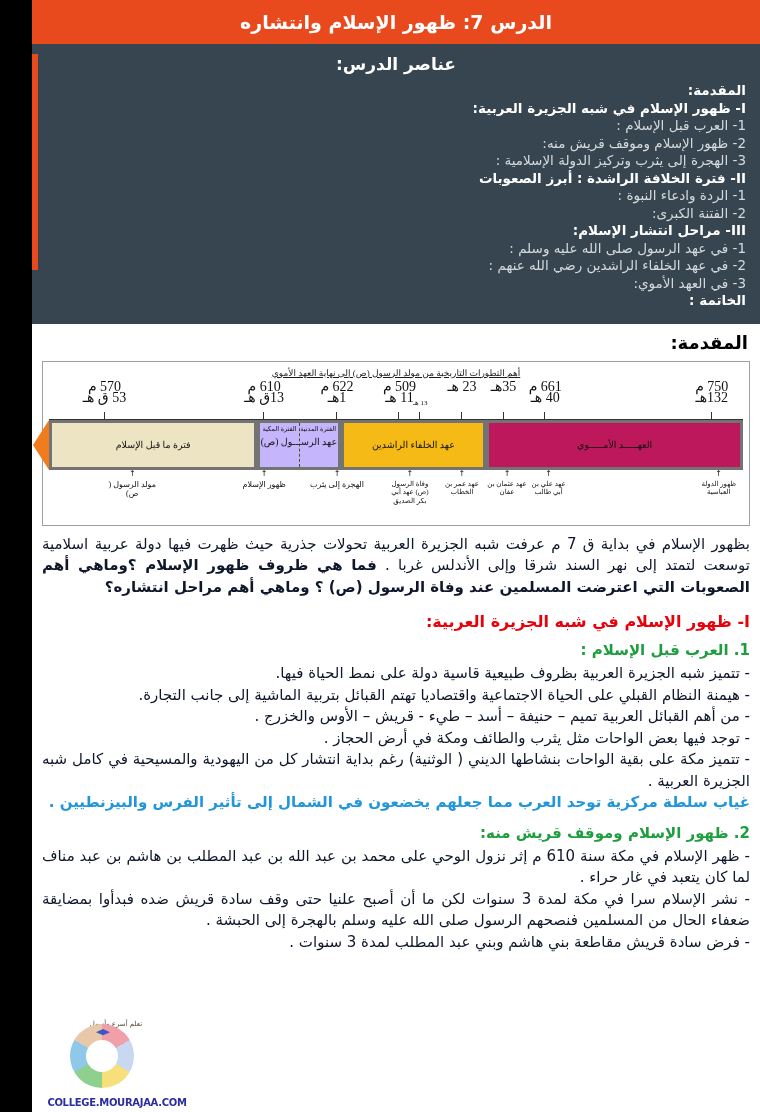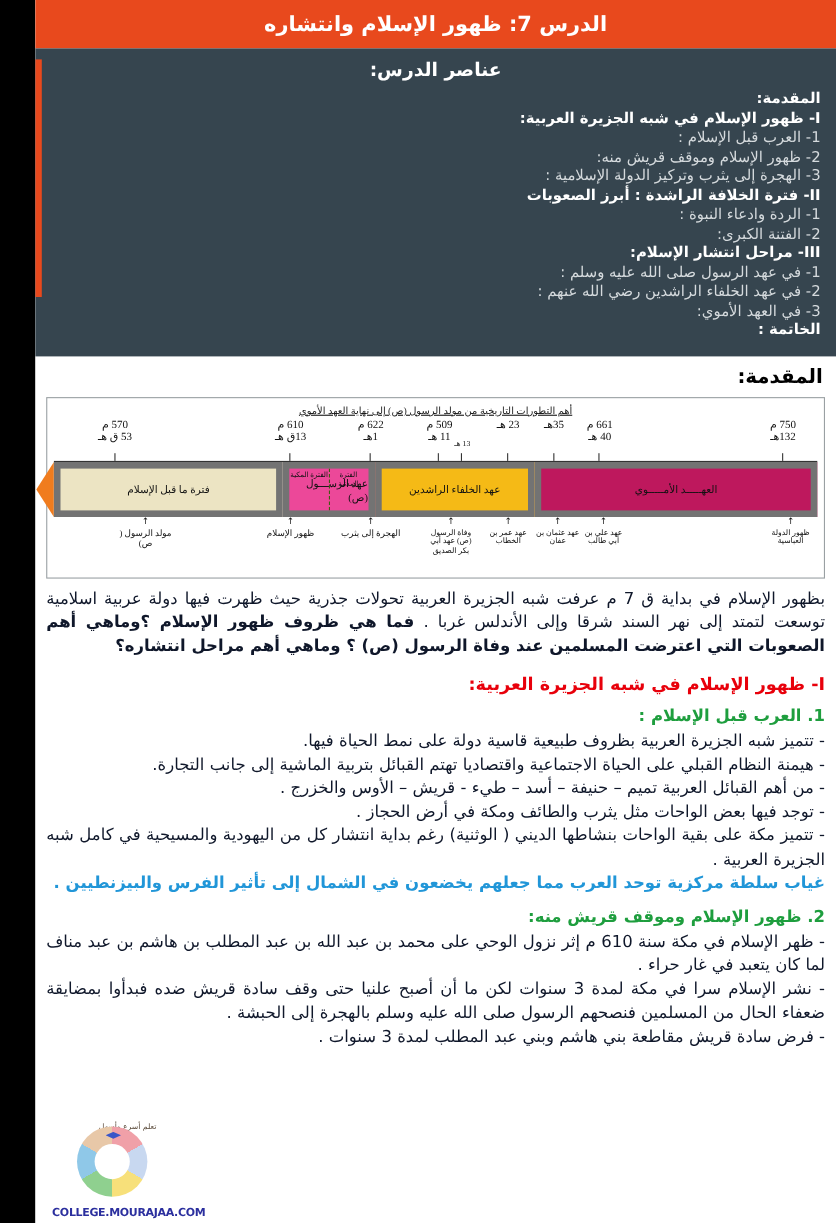--- a/index.html
+++ b/index.html
@@ -50,40 +50,40 @@
     margin:4px 10px 6px 10px;border:1px solid #9aa0a3;background:#ffffff;
     padding:4px 6px 6px 6px;box-sizing:border-box;height:165px;position:relative;
   }
   .tl-caption{
     text-align:center;font-size:9px;color:#1a1a1a;
     text-decoration:underline;font-family:"Liberation Serif",serif;
     margin:2px 0 1px 0;
   }
   .tl-dates{position:relative;height:32px;}
   .tl-date{
-    position:absolute;font-size:10px;color:#111;line-height:11px;
+    position:absolute;font-size:14px;color:#111;line-height:11px;
     font-family:"Liberation Serif",serif;white-space:nowrap;text-align:center;
     transform:translateX(50%);
   }
   .tl-date .g{display:block;}
   .tl-date .h{display:block;}
   .tl-date.small{font-size:7px;line-height:8px;}
 
   .tl-axis{position:relative;height:8px;border-bottom:1.5px solid #333;}
   .tl-tick{position:absolute;bottom:0;width:1px;height:7px;background:#333;}
 
   .tl-bars{position:relative;height:50px;display:flex;}
   .bar{
     position:relative;display:flex;align-items:center;justify-content:center;
-    border:6px solid #737373;box-sizing:border-box;font-size:9.5px;color:#111;
+    border:3px solid #737373;box-sizing:border-box;font-size:9.5px;color:#111;
     font-family:"Liberation Serif",serif;overflow:hidden;
   }
   .bar-umayyad{background:#be185d;}
   .bar-rashidun{background:#f5ba16;}
-  .bar-prophet{background:#ec4899;flex-direction:column;justify-content:flex-end;padding-bottom:6px;}
+  .bar-prophet{background:#c4b5fd;flex-direction:column;padding-bottom:6px;}
   .bar-prophet .sub-row{
     position:absolute;top:2px;left:0;right:0;display:flex;font-size:6.5px;color:#111;
   }
   .bar-prophet .sub-row span{flex:1;text-align:center;}
   .bar-prophet .divider{
     position:absolute;top:0;bottom:0;left:50%;border-left:1px dashed #3d5c10;
   }
   .bar-preislam{background:#ece4c3;}
   .arrow-left{
     position:absolute;left:-16px;top:0;width:0;height:0;

